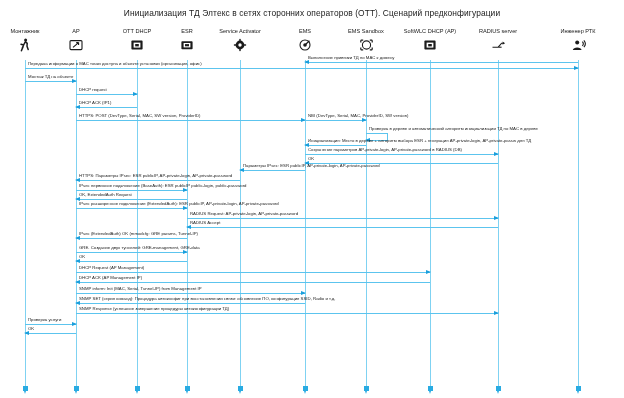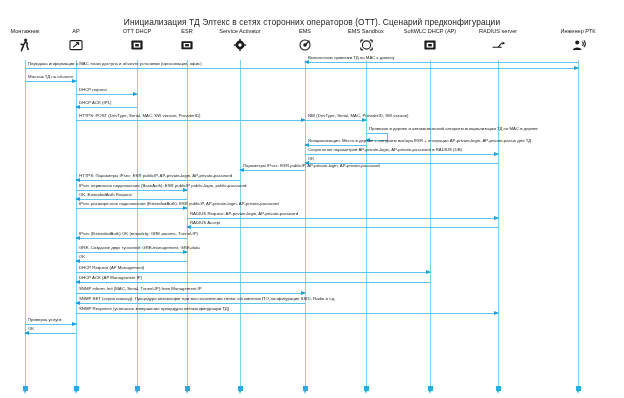--- a/index.html
+++ b/index.html
@@ -8,21 +8,21 @@
     background:#ffffff;
     font-family:"Liberation Sans","DejaVu Sans",sans-serif;
     color:#222;
     overflow:hidden;
   }
   #stage{position:relative;width:624px;height:398px;}
 
   
   #title{
     position:absolute;left:0;top:8px;width:624px;
-    text-align:center;font-size:8.4px;color:#1a1a1a;letter-spacing:.1px;margin-top:9px;
+    text-align:center;font-size:8.4px;color:#1a1a1a;letter-spacing:.1px;
   }
 
   
   .participant{position:absolute;top:28px;transform:translateX(-50%);text-align:center;width:110px;}
   .p-label{font-size:5.6px;color:#1a1a1a;white-space:nowrap;line-height:1.1;}
   .p-icon{margin-top:3px;height:16px;display:flex;align-items:center;justify-content:center;}
   .p-icon svg{display:block;}
 
   
   .lifeline{

